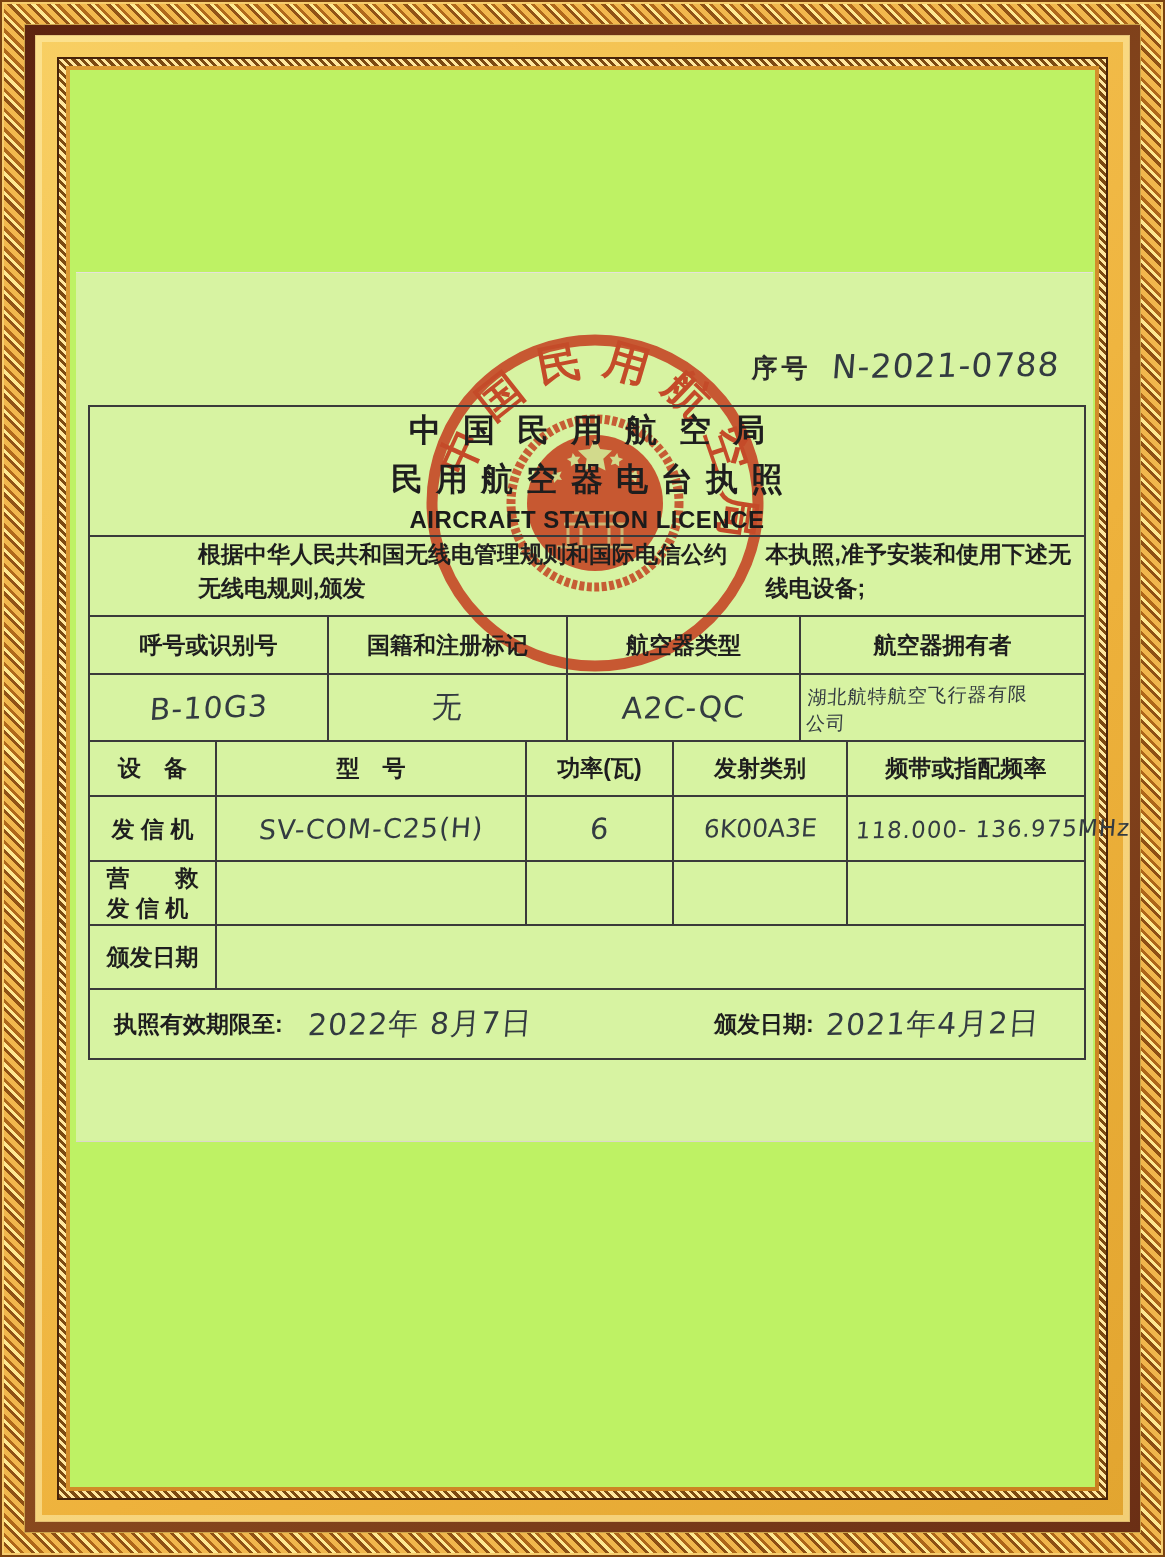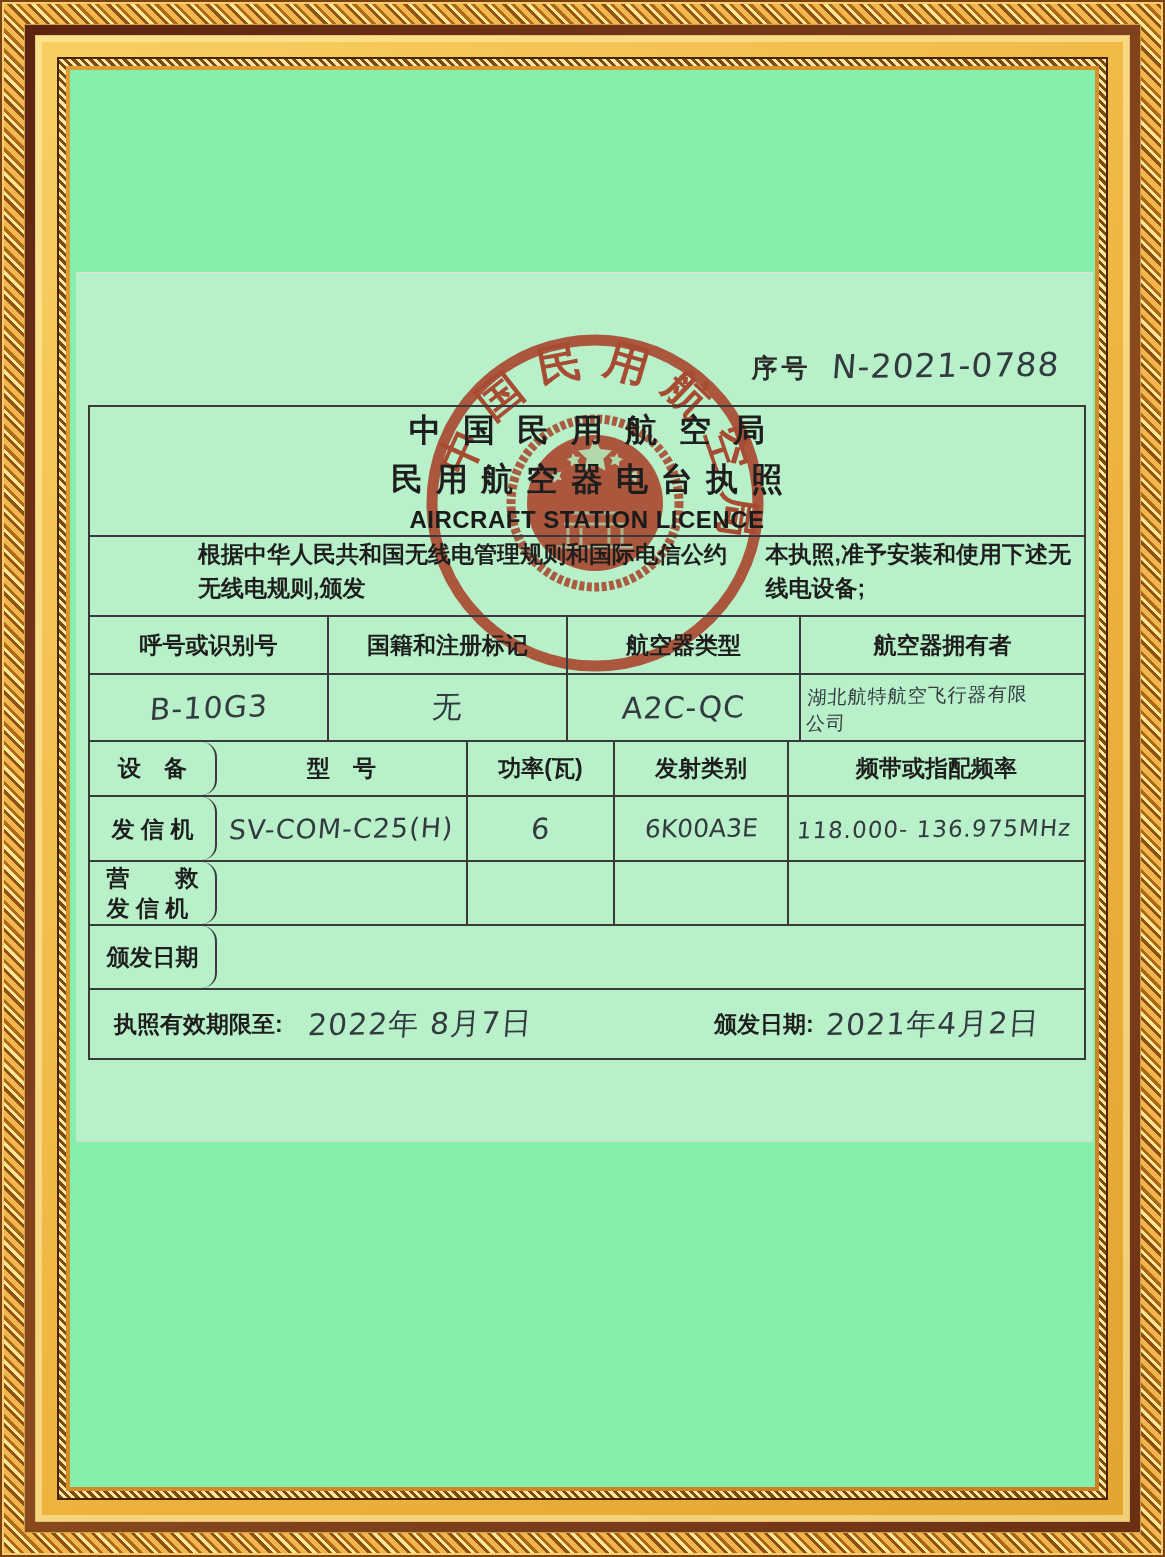--- a/index.html
+++ b/index.html
@@ -34,21 +34,21 @@
   }
   .fr-darkline{inset:57px;background:#46230a;}
   .fr-bead{
     inset:59px;
     background:repeating-linear-gradient(45deg,#7c4a12 0 3px,#ffe79e 3px 6px);
   }
   .fr-lip{inset:66px;background:linear-gradient(135deg,#dd9c35,#c9801f);}
   
   .paper{
     inset:70px;
-    background:#86efac;
+    background:#bef264;
     position:absolute;
   }
   .scan-sheet{
     position:absolute;left:6px;right:2px;top:202px;height:868px;
     background:rgba(246,244,238,0.45);
     border-top:1px solid #e6e2da;
     border-bottom:1px solid #ddd7cc;
   }
   
   .hand{
@@ -102,22 +102,22 @@
   .c-fill{flex:1;}
   .v-reg{font-size:30px;transform:skewX(-6deg) rotate(-2deg);}
   .v-none{font-size:30px;}
   .v-type{font-size:30px;}
   .v-owner{font-size:19px;line-height:26px;white-space:pre-line;text-align:left;transform:skewX(-4deg) rotate(-1deg);}
   .owner-cell{justify-content:flex-start;padding:2px 6px;}
   
   .eq-head{height:55px;}
   .eq-row{height:65px;}
   .eq-row2{height:64px;}
-  .c-127{width:127px;flex:none;border-radius:15px;}
-  .c-310{width:251px;flex:none;}
+  .c-127{width:127px;flex:none;}
+  .c-310{width:310px;flex:none;}
   .c-147{width:147px;flex:none;}
   .c-150{width:174px;flex:none;}
   .eh{font-size:23px;font-weight:bold;color:#1e1e1e;}
   .lblcell{font-size:23px;font-weight:bold;color:#1e1e1e;white-space:pre-line;line-height:30px;}
   .v-model{font-size:27px;}
   .v-power{font-size:29px;}
   .v-emis{font-size:25px;letter-spacing:0;}
   .v-freq{font-size:23px;white-space:nowrap;}
   .freq-cell{overflow:visible;justify-content:flex-start;padding-left:8px;}
   

